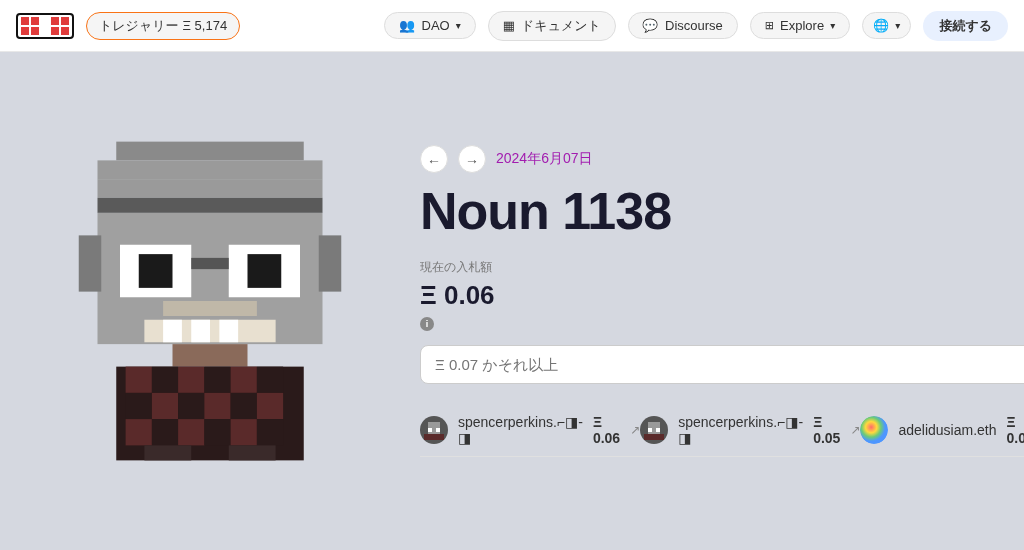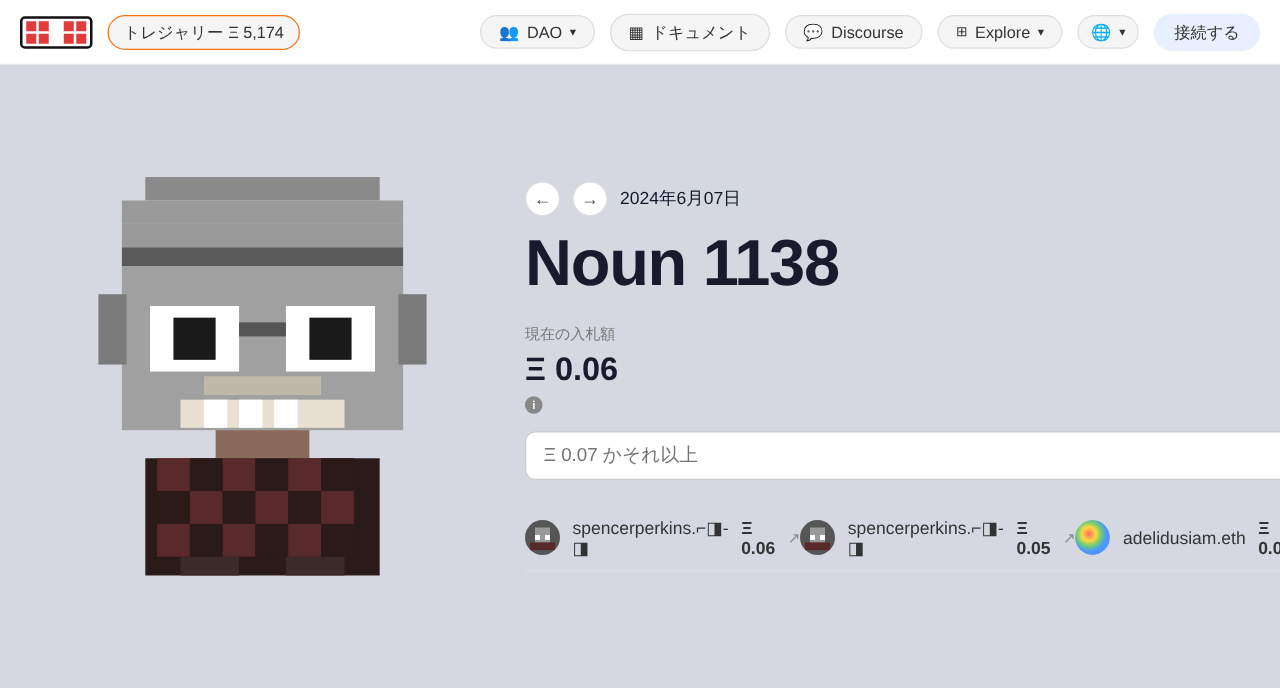--- a/index.html
+++ b/index.html
@@ -61,21 +61,21 @@
     }
 
     .connect-btn {
       background: #e8f0fe;
       border: none;
       border-radius: 20px;
       padding: 6px 16px;
       font-size: 13px;
       color: #333;
       cursor: pointer;
-      font-weight: 400;
+      font-weight: 700;
     }
 
     
     .main {
       display: flex;
       height: calc(550px - 52px);
       align-items: center;
       padding: 0 40px;
       gap: 40px;
     }
@@ -116,21 +116,21 @@
       border-radius: 50%;
       display: flex;
       align-items: center;
       justify-content: center;
       font-size: 14px;
       cursor: pointer;
       color: #555;
     }
     .date-text {
       font-size: 14px;
-      color: #0f172a;
+      color: #a21caf;
       text-align: center;
     }
 
     .noun-title {
       font-size: 52px;
       font-weight: 700;
       color: #1a1a2e;
       letter-spacing: -1px;
       margin-bottom: 18px;
       font-family: 'Helvetica Neue', Arial, sans-serif;

